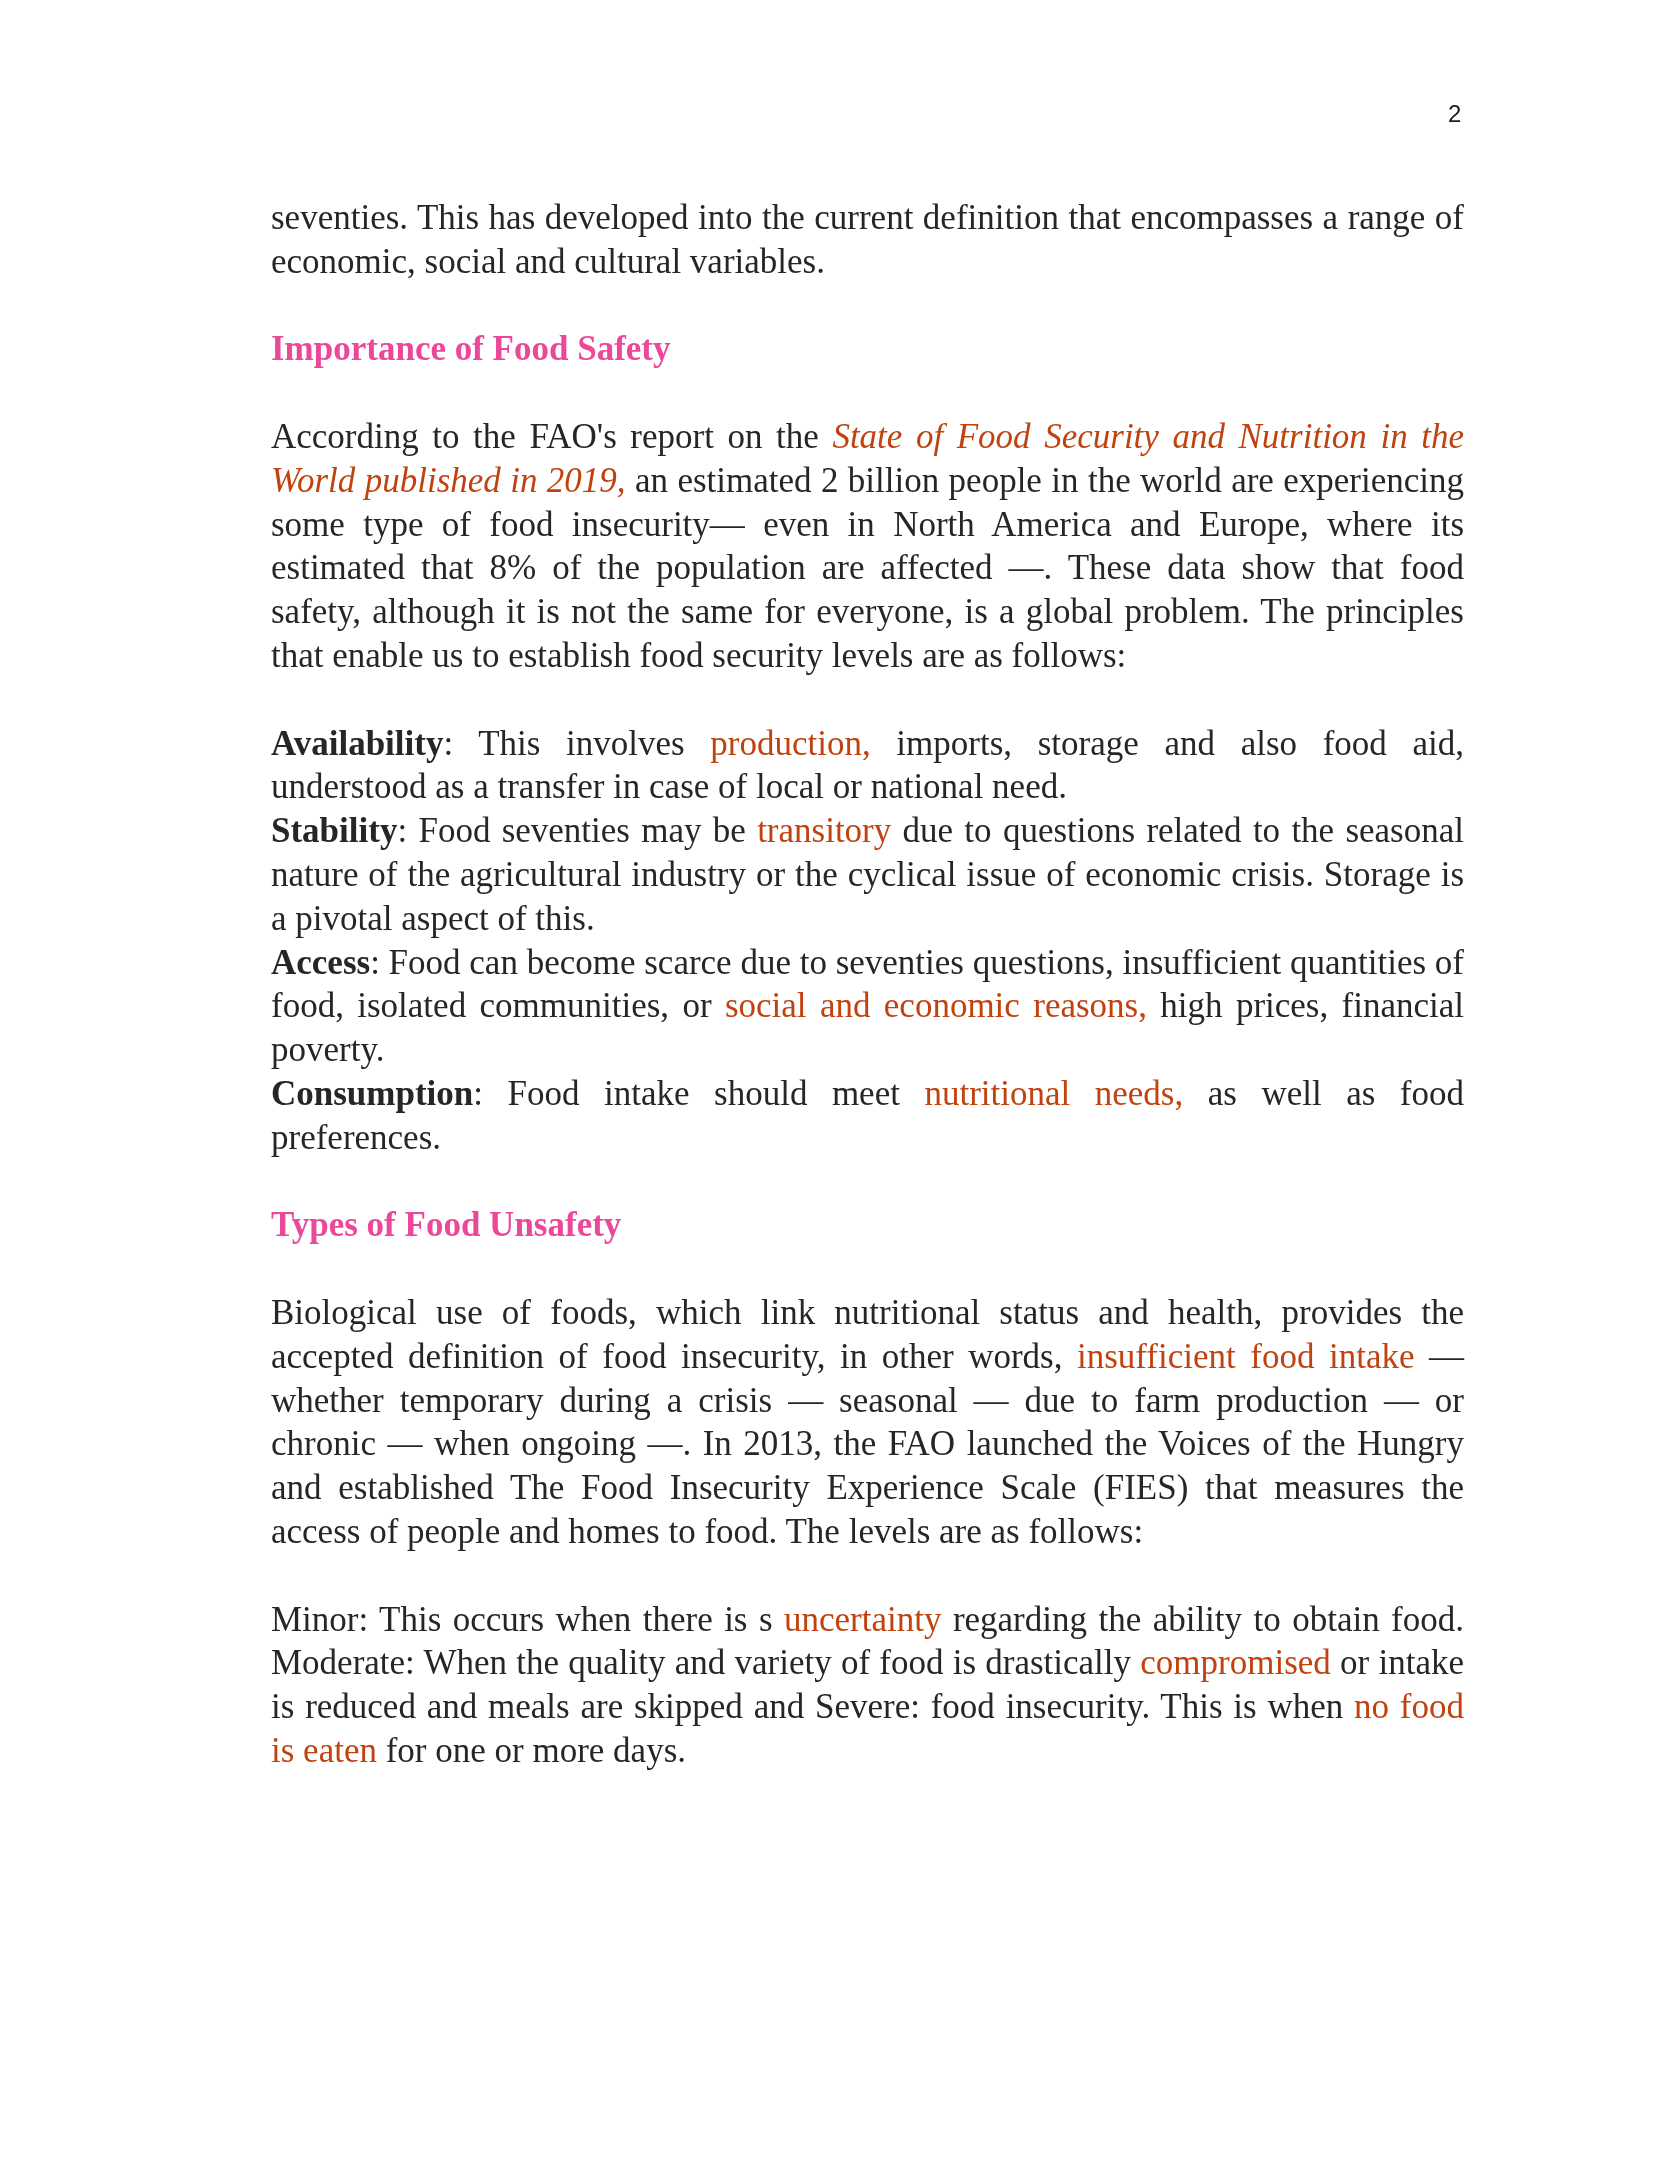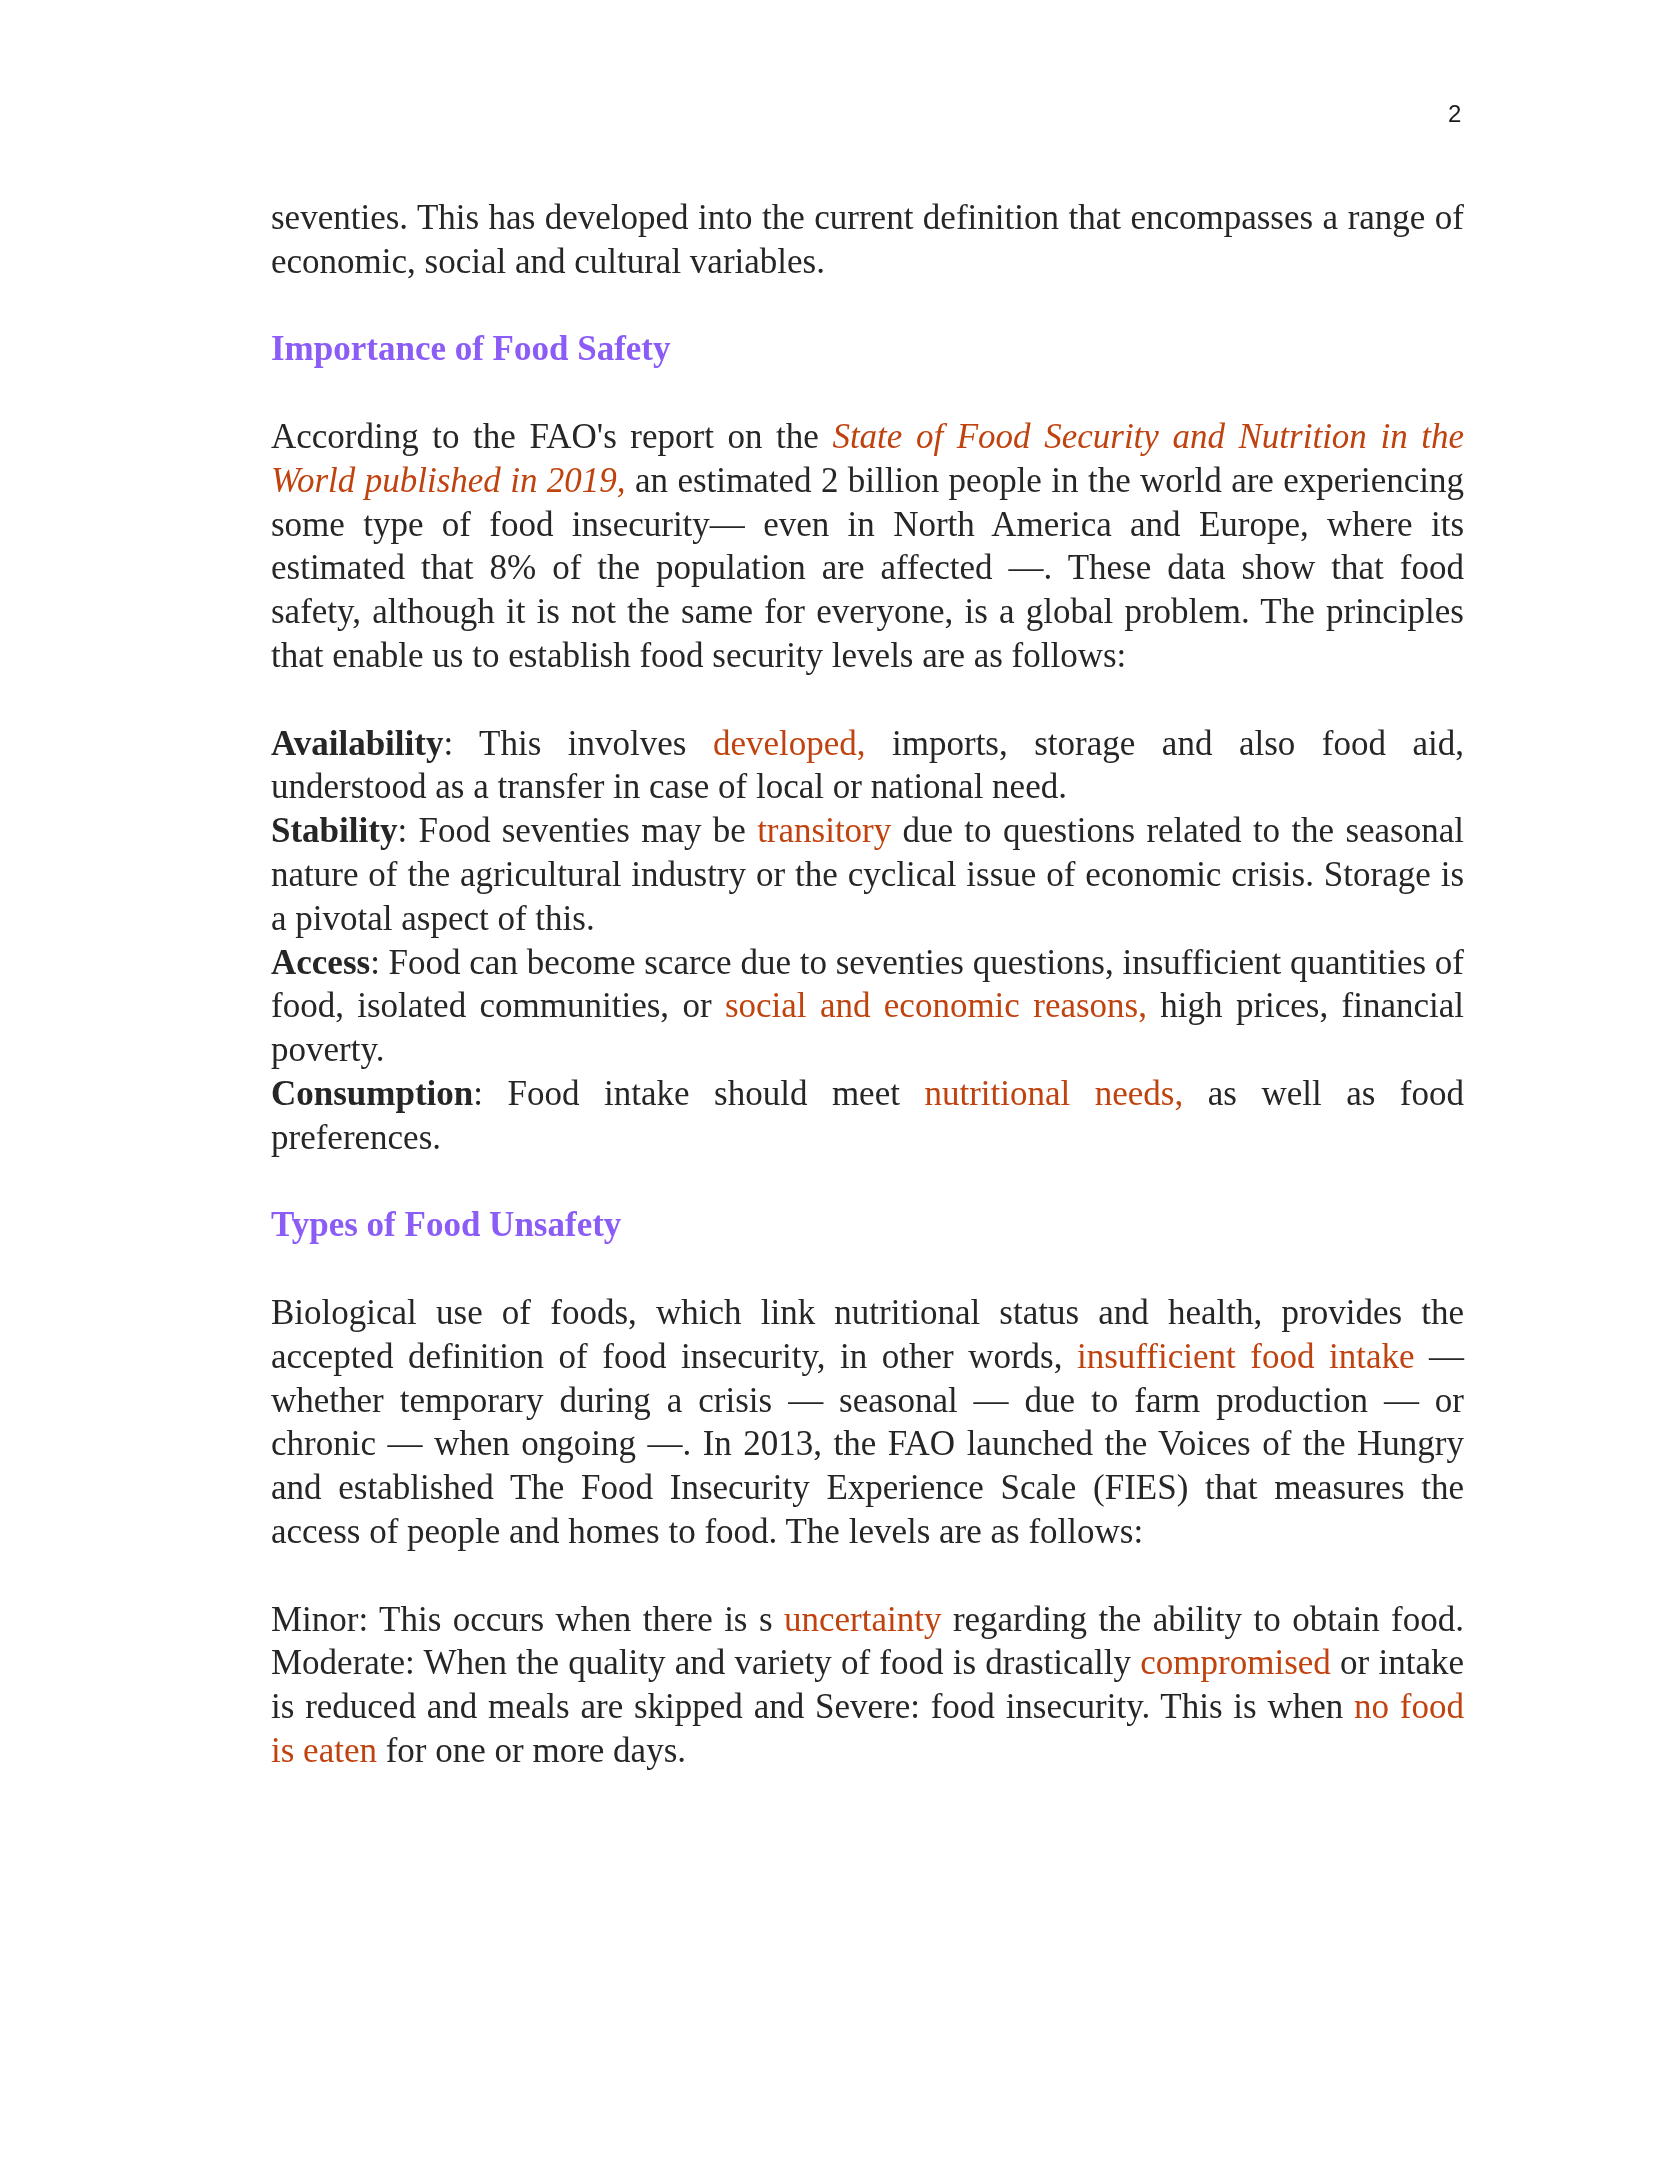--- a/index.html
+++ b/index.html
@@ -9,21 +9,21 @@
     font-family: "Liberation Sans", sans-serif; font-size: 24px; color: #1a1a1a;
   }
   .content {
     position: absolute; left: 271px; top: 196px; width: 1193px;
     font-family: "Liberation Serif", serif; font-size: 35px; line-height: 43.8px;
     color: #262626;
   }
   .content p { margin: 0; text-align: justify; }
   .gap { height: 43.8px; }
   h2 {
-    margin: 0; font-size: 35px; line-height: 43.8px; font-weight: bold; color: #8b5cf6;
+    margin: 0; font-size: 35px; line-height: 43.8px; font-weight: bold; color: #ec4899;
     font-family: "Liberation Serif", serif;
   }
   .hl { color: #c0430f; }
   .hl-it { color: #c0430f; font-style: italic; }
   .term { font-weight: bold; margin-top: 44px; }
 </style>
 </head>
 <body>
 
 <div class="page-number">2</div>
@@ -31,21 +31,21 @@
 <div class="content">
   <p>seventies. This has developed into the current definition that encompasses a range of economic, social and cultural variables.</p>
   <div class="gap"></div>
 
   <h2>Importance of Food Safety</h2>
   <div class="gap"></div>
 
   <p><span>According to the FAO's report on the </span><span class="hl-it">State of Food Security and Nutrition in the World published in 2019,</span><span> an estimated 2 billion people in the world are experiencing some type of food insecurity— even in North America and Europe, where its estimated that 8% of the population are affected —. These data show that food safety, although it is not the same for everyone, is a global problem. The principles that enable us to establish food security levels are as follows:</span></p>
   <div class="gap"></div>
 
-  <p><span class="term">Availability</span><span>: This involves </span><span class="hl">developed,</span><span> imports, storage and also food aid, understood as a transfer in case of local or national need.</span></p>
+  <p><span class="term">Availability</span><span>: This involves </span><span class="hl">production,</span><span> imports, storage and also food aid, understood as a transfer in case of local or national need.</span></p>
 
   <p><span class="term">Stability</span><span>: Food seventies may be </span><span class="hl">transitory</span><span> due to questions related to the seasonal nature of the agricultural industry or the cyclical issue of economic crisis. Storage is a pivotal aspect of this.</span></p>
 
   <p><span class="term">Access</span><span>: Food can become scarce due to seventies questions, insufficient quantities of food, isolated communities, or </span><span class="hl">social and economic reasons,</span><span> high prices, financial poverty.</span></p>
 
   <p><span class="term">Consumption</span><span>: Food intake should meet </span><span class="hl">nutritional needs,</span><span> as well as food preferences.</span></p>
   <div class="gap"></div>
 
   <h2>Types of Food Unsafety</h2>
   <div class="gap"></div>

